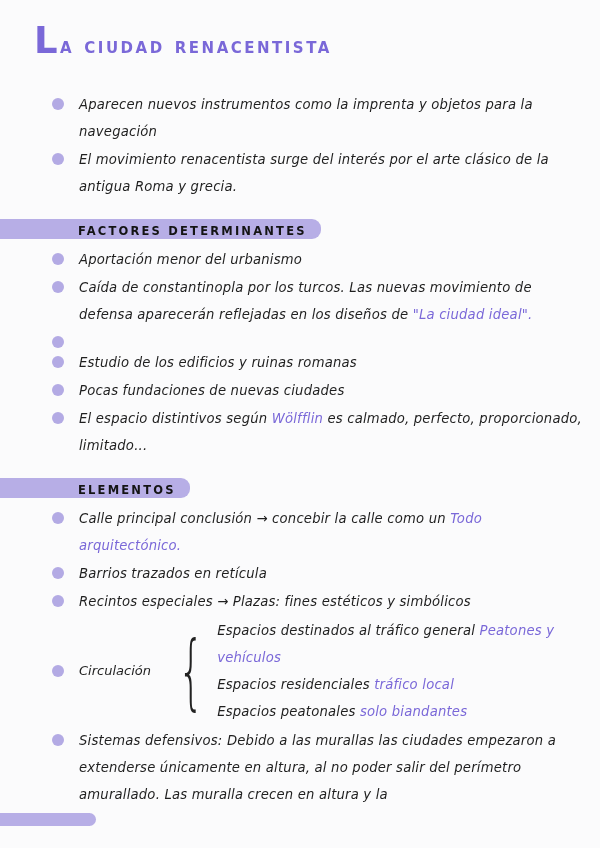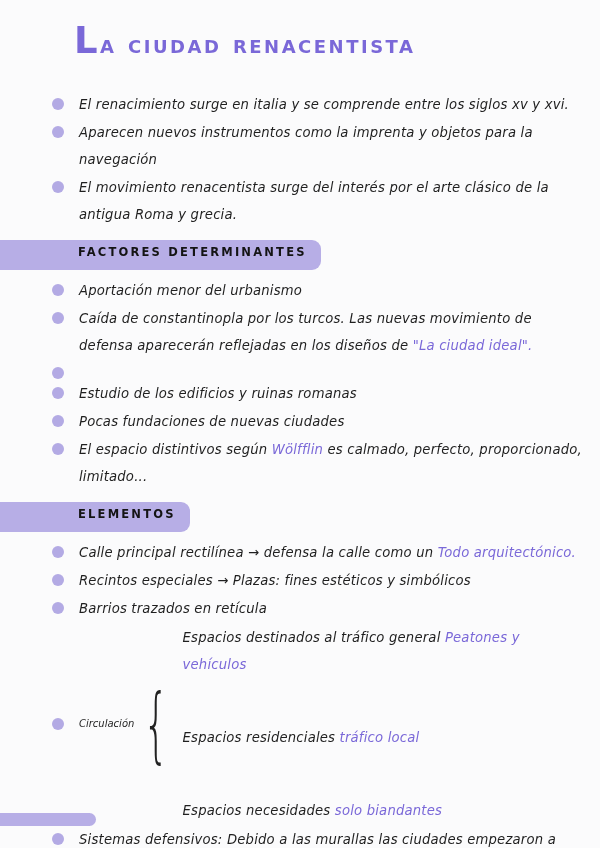--- a/index.html
+++ b/index.html
@@ -10,58 +10,54 @@
     --bg:#fbfbfc;
   }
   *{box-sizing:border-box;}
   html,body{margin:0;padding:0;}
   body{
     width:600px;height:848px;position:relative;overflow:hidden;
     background:var(--bg);
     font-family:"DejaVu Sans",sans-serif;
   }
   .title{
-    margin:20px 14px 28px 74px;
-    font-size:26px;line-height:1.15;letter-spacing:2.5px;
+    margin:20px 14px 28px 34px;
+    font-size:22px;line-height:1.15;letter-spacing:2.5px;
     color:var(--purple);font-variant:small-caps;font-weight:bold;
   }
   .title::first-letter{font-size:37px;}
   .bullet{display:flex;align-items:flex-start;padding:0 14px 0 52px;margin:0 0 1px 0;}
   .dot{flex:0 0 12px;height:12px;border-radius:50%;background:var(--dot);margin:7px 15px 0 0;}
   .txt{margin:0;font-size:13.2px;line-height:27px;font-style:italic;color:var(--ink);letter-spacing:.2px;}
   .seg.purple{color:var(--purple);}
   .band{
     width:fit-content;background:var(--band);border-radius:0 9px 9px 0;
-    padding:1px 14px 10px 78px;margin:12px 0 7px 0;
+    padding:1px 14px 0 78px;margin:19px 0 7px 0;
   }
   .band-label{font-size:11.5px;font-weight:bold;letter-spacing:2.2px;color:#141414;}
   .group{display:flex;align-items:center;padding:0 14px 0 52px;margin:2px 0;}
   .group .dot{margin-top:0;}
-  .group-label{font-size:10px;font-style:italic;color:var(--ink);margin-right:2px;white-space:nowrap;}
+  .group-label{font-size:13px;font-style:italic;color:var(--ink);margin-right:20px;white-space:nowrap;}
   .brace{
     font-size:82px;line-height:.95;font-weight:300;color:#222;
     transform:scaleX(.5);margin:0 0 0 -6px;font-style:normal;
   }
-  .rows{display:flex;flex-direction:column;gap:46px;}
+  .rows{display:flex;flex-direction:column;}
   .rows .txt{line-height:27px;}
   .bottom-band{
     position:absolute;left:0;top:813px;width:96px;height:13px;
     background:var(--band);border-radius:0 7px 7px 0;
   }
 </style>
 </head>
 <body>
 
 <h1 class="title">La ciudad renacentista</h1>
 
 <div>
-    <div class="bullet">
-      <span class="dot"></span>
-      <p class="txt"><span class="seg ink">El renacimiento surge en italia y se comprende entre los siglos xv y xvi.</span></p>
-    </div>
     <div class="bullet">
       <span class="dot"></span>
       <p class="txt"><span class="seg ink">Aparecen nuevos instrumentos como la imprenta y objetos para la navegación</span></p>
     </div>
     <div class="bullet">
       <span class="dot"></span>
       <p class="txt"><span class="seg ink">El movimiento renacentista surge del interés por el arte clásico de la antigua Roma y grecia.</span></p>
     </div>
     <div class="band"><span class="band-label">FACTORES DETERMINANTES</span></div>
     <div class="bullet">
@@ -83,38 +79,38 @@
       <span class="dot"></span>
       <p class="txt"><span class="seg ink">Pocas fundaciones de nuevas ciudades</span></p>
     </div>
     <div class="bullet">
       <span class="dot"></span>
       <p class="txt"><span class="seg ink">El espacio distintivos según </span><span class="seg purple">Wölfflin</span><span class="seg ink"> es calmado, perfecto, proporcionado, limitado...</span></p>
     </div>
     <div class="band"><span class="band-label">ELEMENTOS</span></div>
     <div class="bullet">
       <span class="dot"></span>
-      <p class="txt"><span class="seg ink">Calle principal rectilínea → defensa la calle como un </span><span class="seg purple">Todo arquitectónico.</span></p>
+      <p class="txt"><span class="seg ink">Calle principal conclusión → concebir la calle como un </span><span class="seg purple">Todo arquitectónico.</span></p>
+    </div>
+    <div class="bullet">
+      <span class="dot"></span>
+      <p class="txt"><span class="seg ink">Barrios trazados en retícula</span></p>
     </div>
     <div class="bullet">
       <span class="dot"></span>
       <p class="txt"><span class="seg ink">Recintos especiales → Plazas: fines estéticos y simbólicos</span></p>
-    </div>
-    <div class="bullet">
-      <span class="dot"></span>
-      <p class="txt"><span class="seg ink">Barrios trazados en retícula</span></p>
     </div>
     <div class="group">
       <span class="dot"></span>
       <span class="group-label">Circulación</span>
       <span class="brace">{</span>
       <div class="rows">
         <p class="txt"><span class="seg ink">Espacios destinados al tráfico general </span><span class="seg purple">Peatones y vehículos</span></p>
         <p class="txt"><span class="seg ink">Espacios residenciales </span><span class="seg purple">tráfico local</span></p>
-        <p class="txt"><span class="seg ink">Espacios necesidades </span><span class="seg purple">solo biandantes</span></p>
+        <p class="txt"><span class="seg ink">Espacios peatonales </span><span class="seg purple">solo biandantes</span></p>
       </div>
     </div>
     <div class="bullet">
       <span class="dot"></span>
       <p class="txt"><span class="seg ink">Sistemas defensivos: Debido a las murallas las ciudades empezaron a extenderse únicamente en altura, al no poder salir del perímetro amurallado. Las muralla crecen en altura y la </span></p>
     </div>
   </div>
 
 <div class="bottom-band"></div>
 

